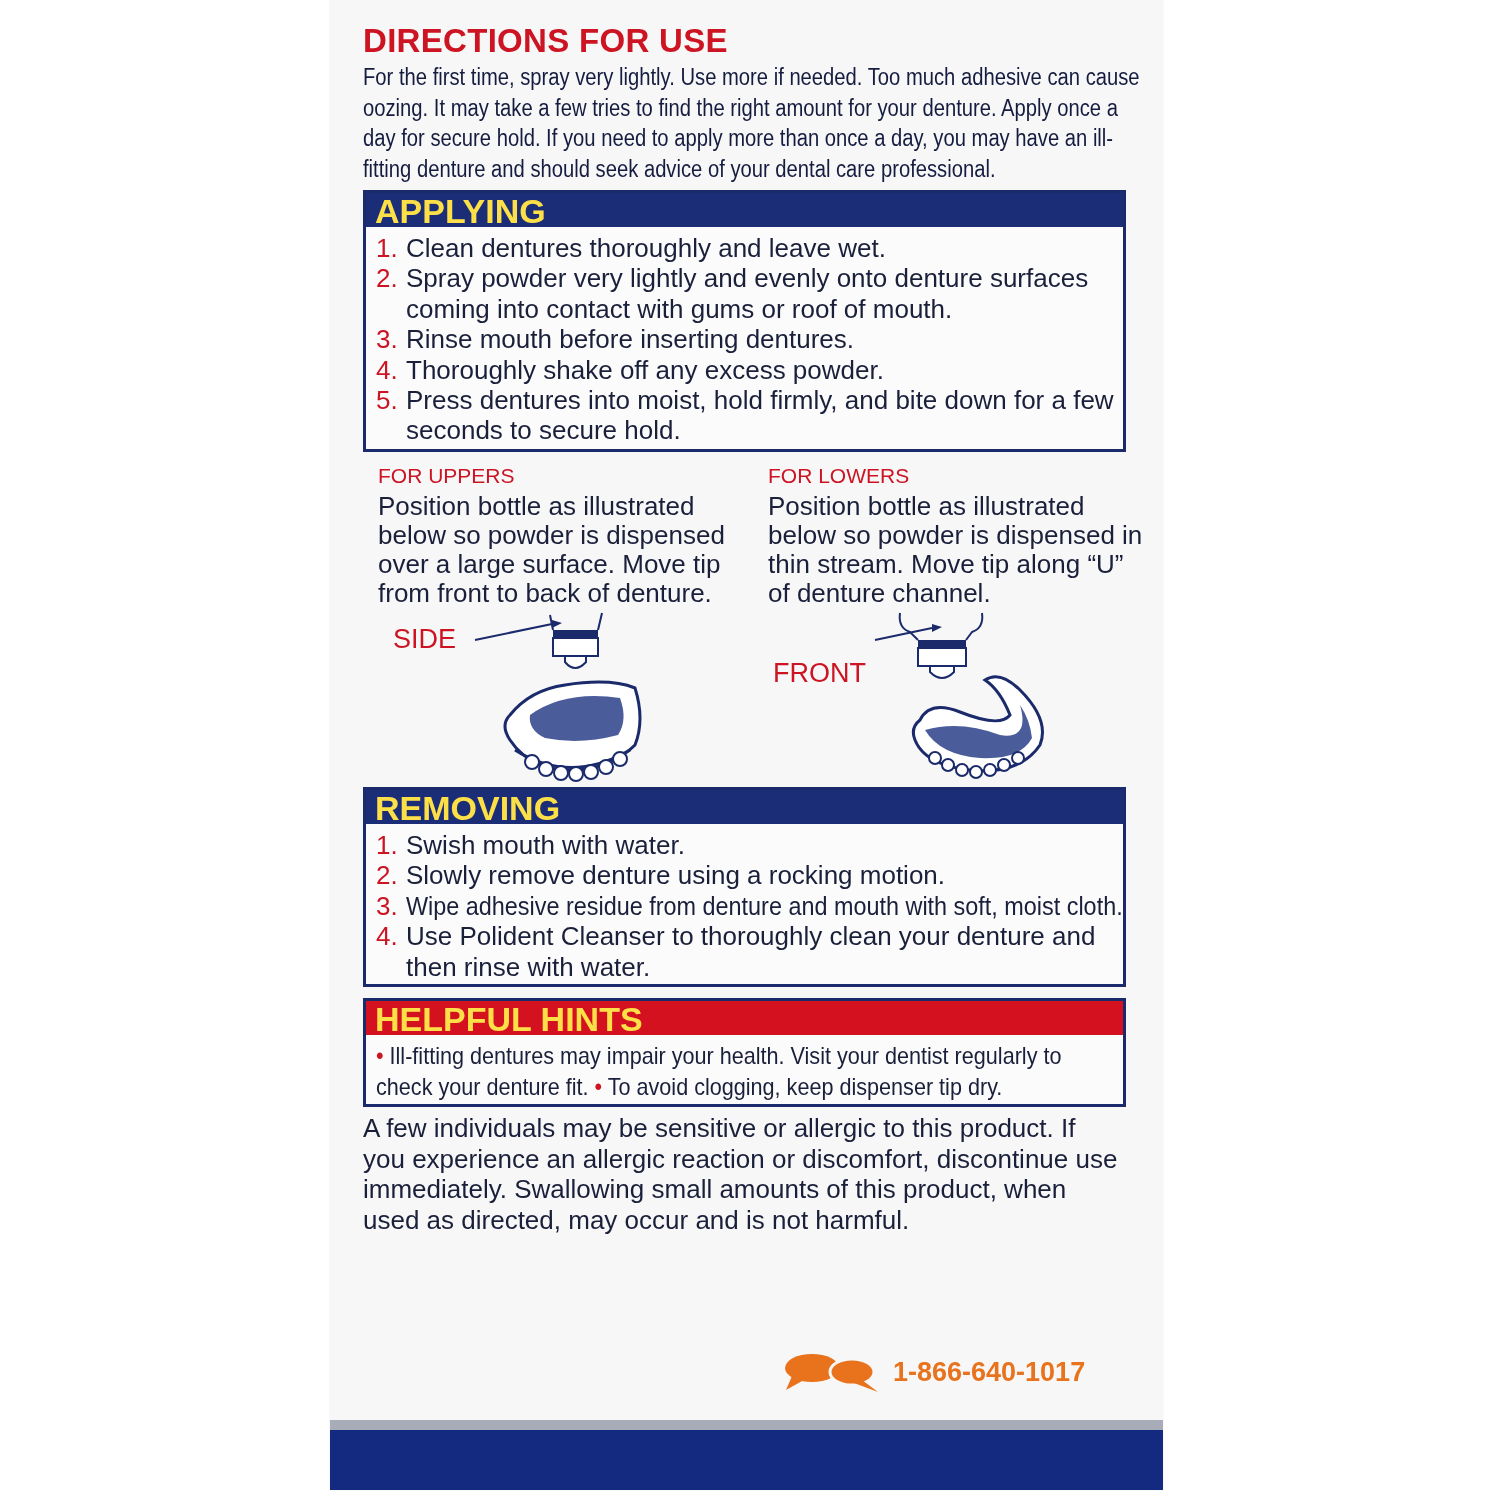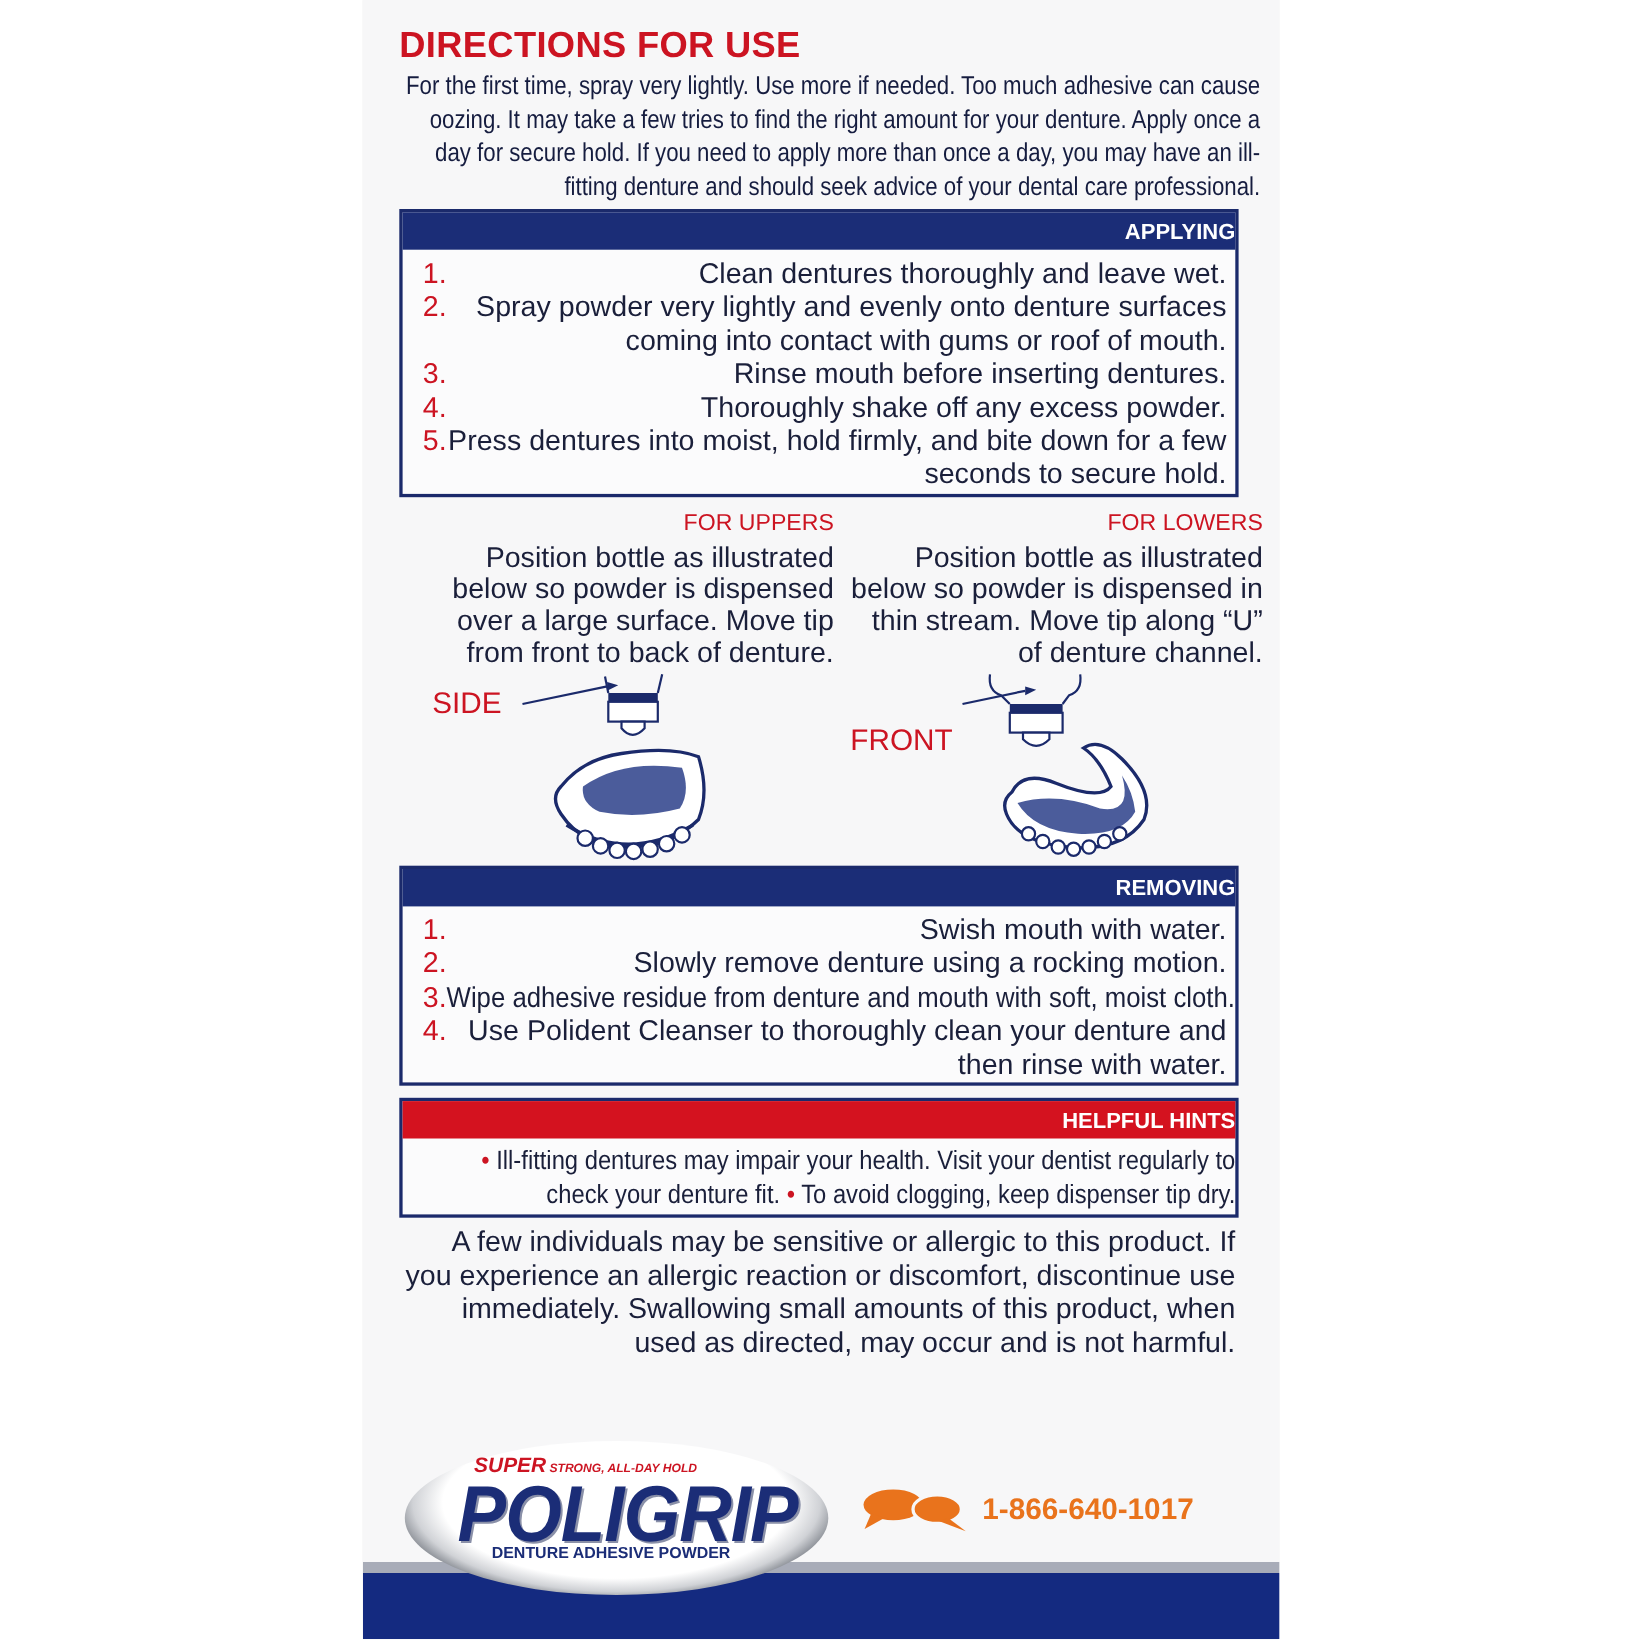--- a/index.html
+++ b/index.html
@@ -2,36 +2,36 @@
 <html><head>
 <meta charset="utf-8">
 <style>
   html, body { margin: 0; padding: 0; }
   body {
     width: 1491px; height: 1491px; background: #ffffff; position: relative; overflow: hidden;
     font-family: "Liberation Sans", sans-serif;
   }
   .panel {
     position: absolute; left: 330px; top: 0; width: 833px; height: 1490px;
-    background: #f7f7f8; box-shadow: 0 0 1px #ddd; text-align: right;
+    background: #f7f7f8; box-shadow: 0 0 1px #ddd;
   }
   .title {
     position: absolute; left: 33px; top: 22px; font-size: 33px; font-weight: bold;
     color: #cc1422; letter-spacing: 0.3px;
   }
   .intro {
     position: absolute; left: 33px; top: 62px; width: 780px; font-size: 23.5px; line-height: 30.5px;
     color: #151c3f; transform: scaleX(0.86); transform-origin: left top; width: 910px;
   }
   .box {
     position: absolute; left: 33px; width: 763px; border: 3px solid #1b2a6b; background: #fbfbfc;
     box-sizing: border-box;
   }
   .box .hdr {
-    background: #1b2d77; color: #ffffff; font-weight: bold; font-size: 20px; height: 34px; line-height: 36px;
+    background: #1b2d77; color: #fde047; font-weight: bold; font-size: 34px; height: 34px; line-height: 36px;
     padding-left: 9px;
   }
   .box.redbox { border-color: #1b2a6b; }
   .box.redbox .hdr { background: #d4121f; }
   .steps { padding: 6px 8px 4px 10px; }
   .step { display: flex; font-size: 26px; line-height: 30.4px; color: #1a1f3a; }
   .step .num { color: #cc1422; width: 30px; flex: none; }
   .step .txt { flex: 1; }
   .step.cond .txt { transform: scaleX(0.9); transform-origin: left; white-space: nowrap; }
   .col {
@@ -193,26 +193,20 @@
         <span>To avoid clogging, keep dispenser tip dry.</span>
       </div>
     </div>
   </div>
 
   <div class="warning">A few individuals may be sensitive or allergic to this product. If you experience an allergic reaction or discomfort, discontinue use immediately. Swallowing small amounts of this product, when used as directed, may occur and is not harmful.</div>
 
   <div class="band-grey"></div>
   <div class="band-navy"></div>
 
-  <div class="logo">
-    <div class="ring"></div>
-    <div class="super"><span>SUPER</span><span class="sm">STRONG, ALL-DAY HOLD</span></div>
-    <div class="brand">POLIGRIP</div>
-    <div class="sub">DENTURE ADHESIVE POWDER</div>
-  </div>
 
   <svg class="phone-icon" viewBox="0 0 100 46">
     <ellipse cx="30" cy="18" rx="27" ry="14" fill="#e9731c"></ellipse>
     <polygon points="10,26 4,40 22,30" fill="#e9731c"></polygon>
     <ellipse cx="70" cy="22" rx="22" ry="13" fill="#e9731c" stroke="#f7f7f8" stroke-width="3"></ellipse>
     <polygon points="80,30 96,42 72,33" fill="#e9731c"></polygon>
   </svg>
   <div class="phone">1-866-640-1017</div>
 </div>
 

